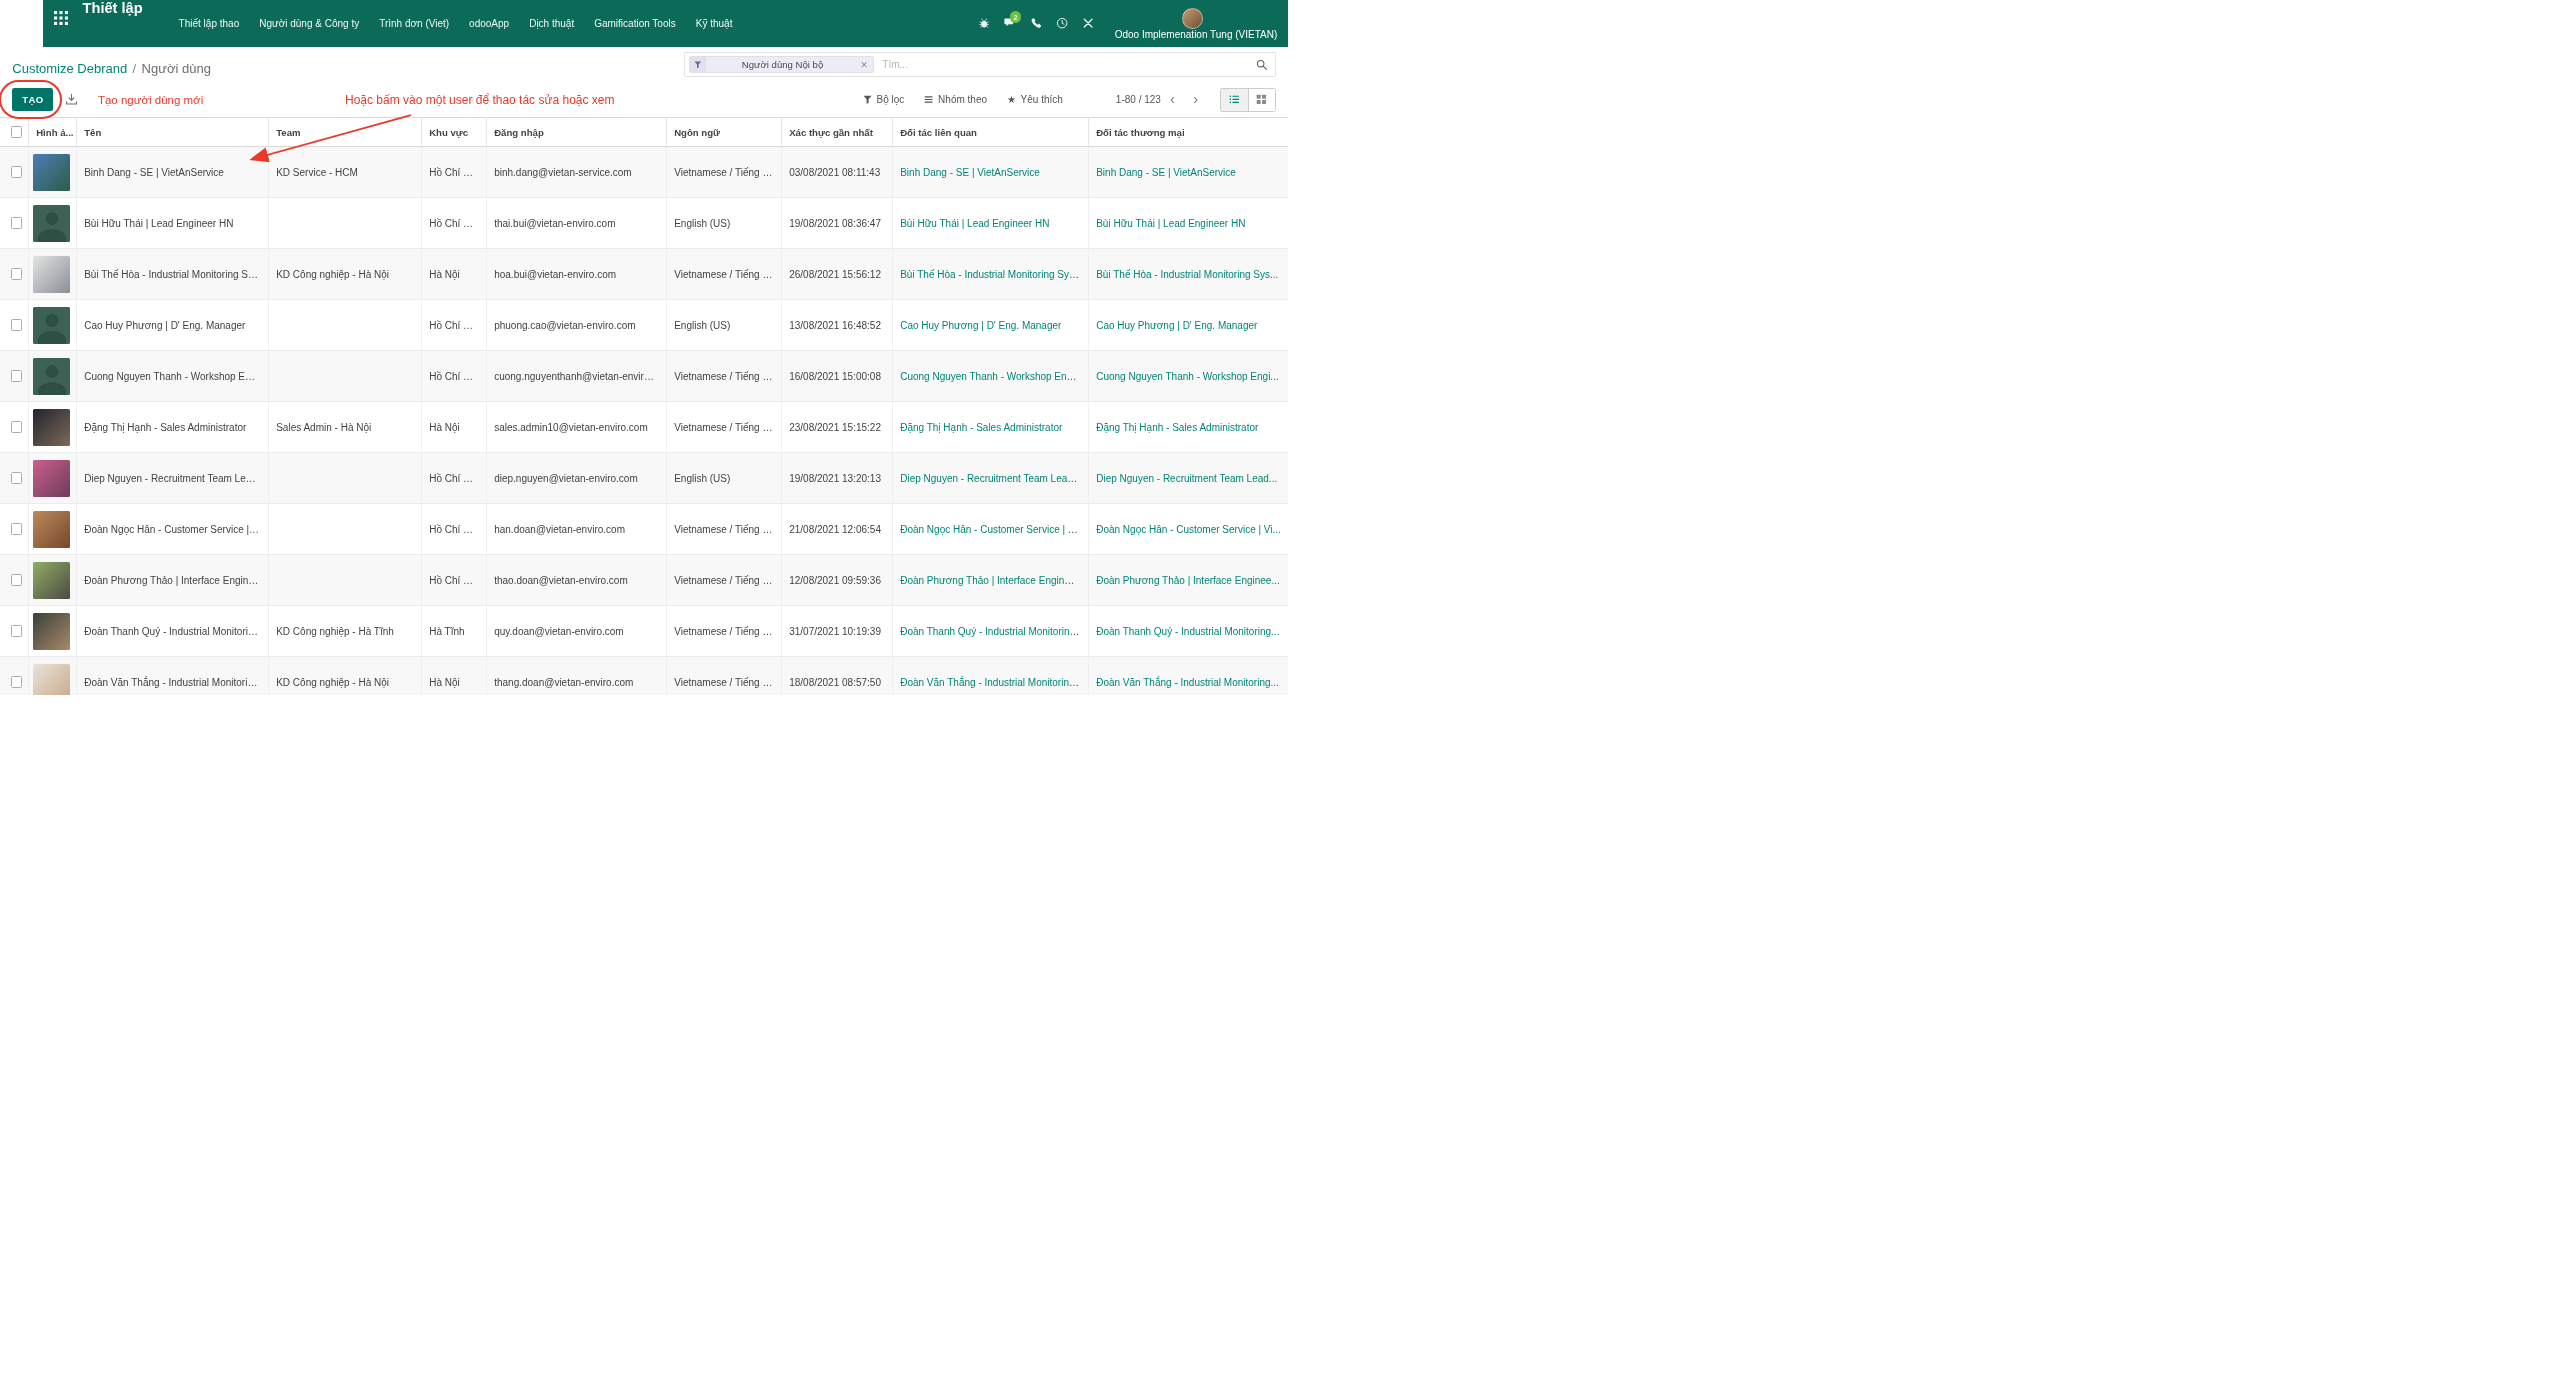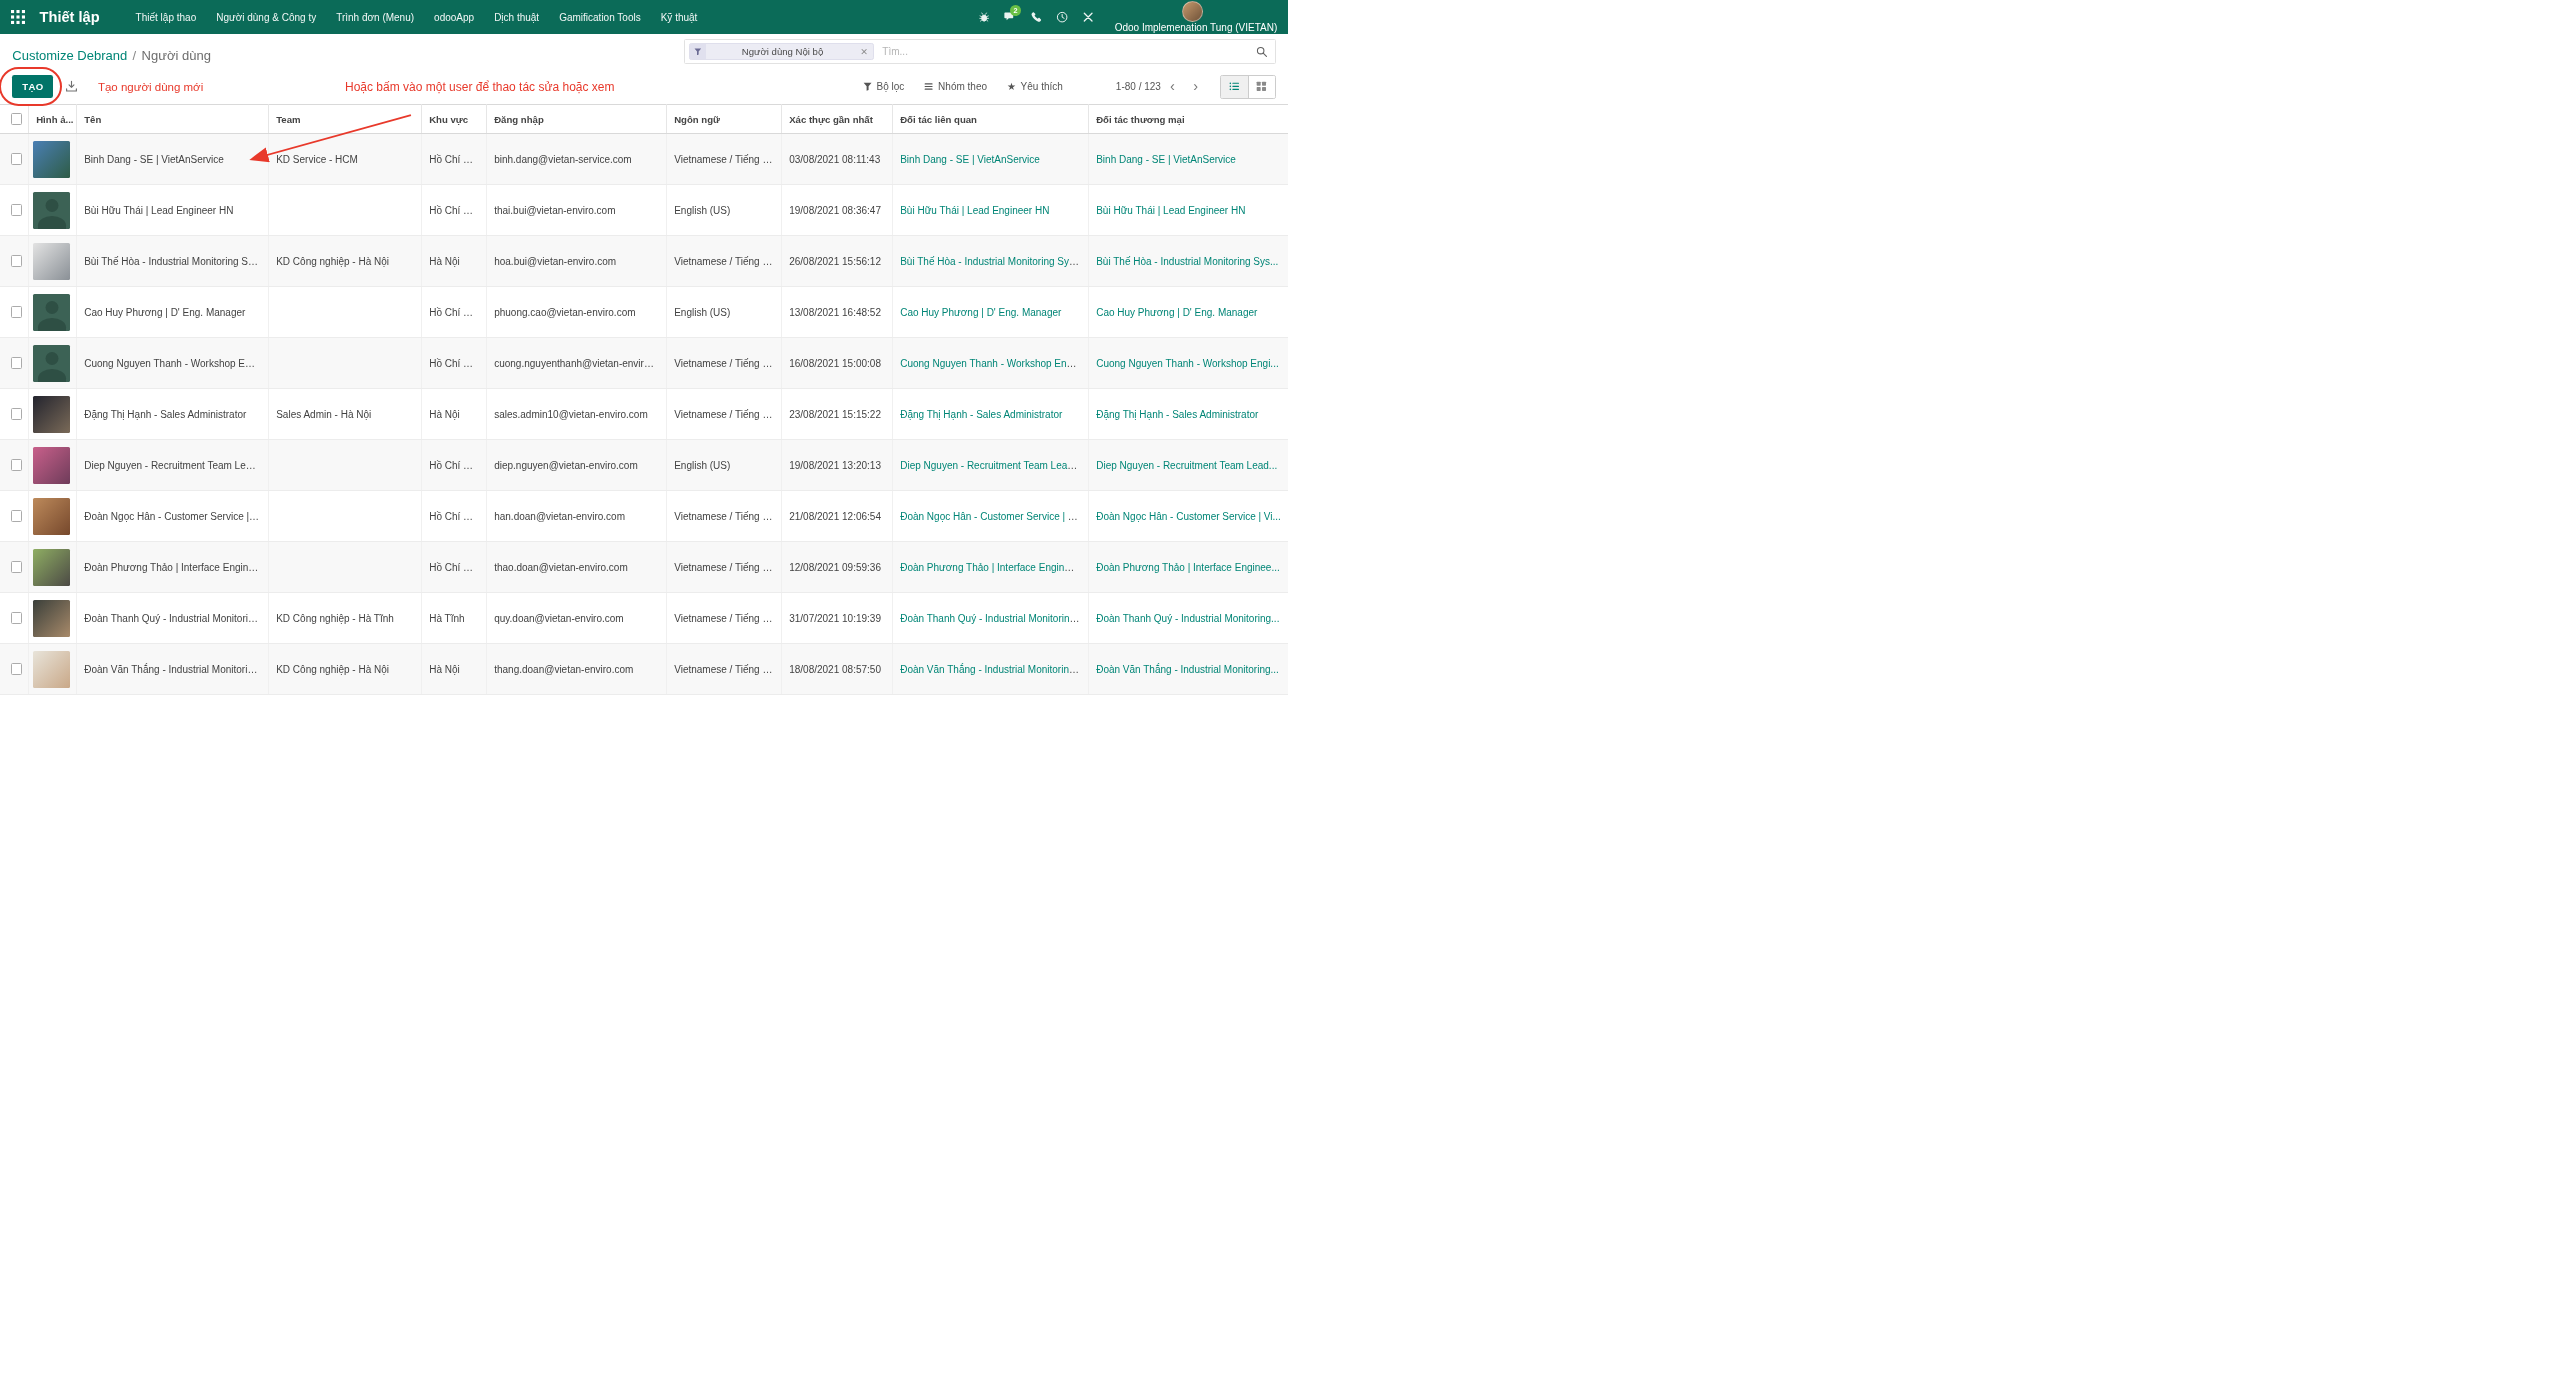--- a/index.html
+++ b/index.html
@@ -8,21 +8,21 @@
     --button-bg:#017468;
     --annotation:#e8392b;
     --badge:#6abf45;
   }
   *{box-sizing:border-box;}
   html,body{margin:0;padding:0;width:1288px;height:695px;overflow:hidden;
     font-family:"Liberation Sans",sans-serif;background:#fff;color:#4c4c4c;}
   body{position:relative;}
 
   
-  .navbar{height:34px;background:var(--navbar-bg);display:flex;align-items:center;color:#fff;}
+  .navbar{height:47px;background:var(--navbar-bg);display:flex;align-items:flex-start;color:#fff;margin-left:43px;}
   .apps-btn{width:35px;height:35px;display:flex;align-items:center;justify-content:center;cursor:pointer;}
   .app-title{font-size:14.6px;font-weight:bold;margin:0 26px 0 4.6px;cursor:pointer;}
   .nav-menu{display:flex;align-items:center;height:100%;}
   .nav-menu a{color:rgba(255,255,255,.95);font-size:10px;text-decoration:none;padding:0 10px;line-height:35px;white-space:nowrap;}
   .systray{margin-left:auto;display:flex;align-items:center;height:100%;padding-right:10.7px;}
   .systray-icon{width:26px;height:35px;display:flex;align-items:center;justify-content:center;position:relative;cursor:pointer;}
   .systray-icon svg{width:12.3px;height:12.3px;opacity:.92;}
   .badge{position:absolute;top:5.4px;right:1.5px;min-width:11.5px;height:11.5px;border-radius:6.1px;background:var(--badge);
     color:#fff;font-size:7.3px;font-weight:bold;display:flex;align-items:center;justify-content:center;padding:0 2.3px;}
   .user-menu{display:flex;align-items:center;margin-left:7.7px;cursor:pointer;flex-direction:column;}
@@ -111,21 +111,21 @@
         <rect x="14" y="7" width="4" height="4"></rect>
       <rect x="0" y="14" width="4" height="4"></rect>
         <rect x="7" y="14" width="4" height="4"></rect>
         <rect x="14" y="14" width="4" height="4"></rect>
     </svg>
   </div>
   <div class="app-title">Thiết lập</div>
   <nav class="nav-menu">
     <a>Thiết lập thao</a>
     <a>Người dùng &amp; Công ty</a>
-    <a>Trình đơn (Menu)</a>
+    <a>Trình đơn (Viet)</a>
     <a>odooApp</a>
     <a>Dịch thuật</a>
     <a>Gamification Tools</a>
     <a>Kỹ thuật</a>
   </nav>
   <div class="systray">
     <div class="systray-icon">
       <svg viewBox="0 0 16 16">
           <g stroke="#fff" stroke-width="1.1" fill="none" stroke-linecap="round">
         <ellipse cx="8" cy="9.2" rx="3.2" ry="4" fill="#fff"></ellipse>

